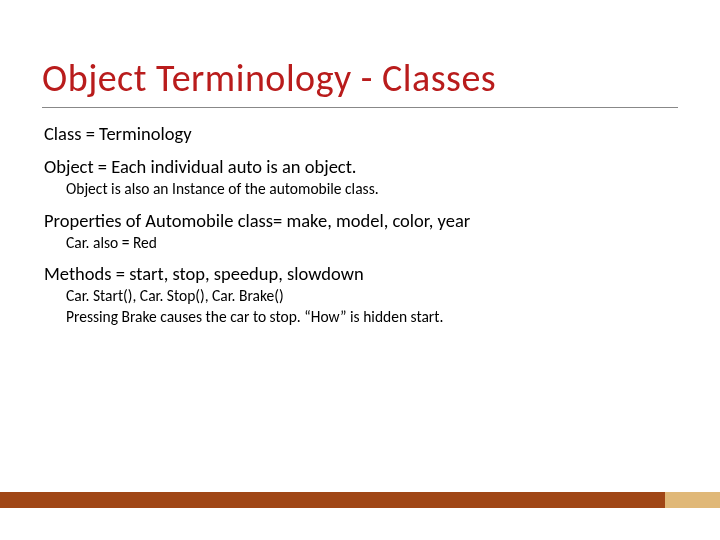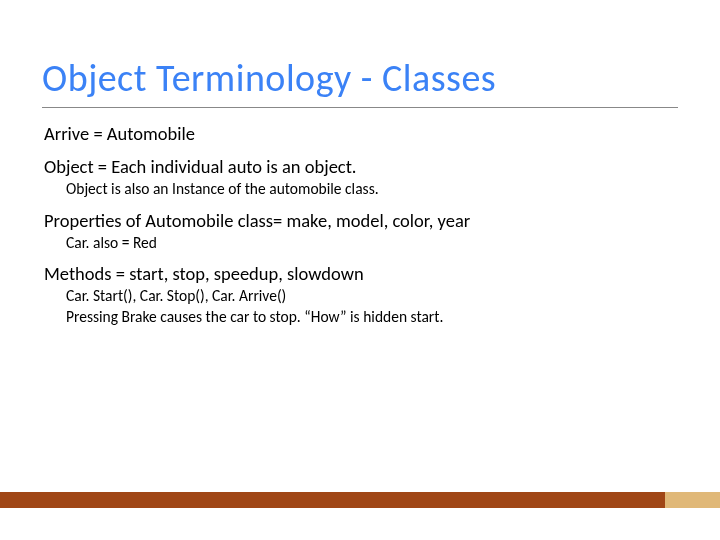--- a/index.html
+++ b/index.html
@@ -14,21 +14,21 @@
   }
   .slide {
     width: 100%;
     height: 100%;
     padding: 55px 42px 0 42px;
     position: relative;
   }
   .title {
     font-size: 38px;
     font-weight: 400;
-    color: #3b82f6;
+    color: #b91c1c;
     border-bottom: 1px solid #888;
     padding-bottom: 6px;
     margin-bottom: 14px;
     letter-spacing: 0.5px;
   }
   .content {
     padding-left: 2px;
   }
   .main-line {
     font-size: 18.5px;
@@ -64,26 +64,26 @@
     height: 16px;
     background: #e0b878;
   }
 </style>
 </head>
 <body>
 
 <div class="slide">
   <div class="title">Object Terminology - Classes</div>
   <div class="content">
-    <div class="main-line">Arrive = Automobile</div>
+    <div class="main-line">Class = Terminology</div>
     <div class="main-line">Object = Each individual auto is an object.</div>
     <div class="sub-line">Object is also an Instance of the automobile class.</div>
     <div class="main-line">Properties of Automobile class= make, model, color, year</div>
     <div class="sub-line">Car. also = Red</div>
     <div class="main-line">Methods = start, stop, speedup, slowdown</div>
-    <div class="sub-line">Car. Start(), Car. Stop(), Car. Arrive()</div>
+    <div class="sub-line">Car. Start(), Car. Stop(), Car. Brake()</div>
     <div class="sub-line">Pressing Brake causes the car to stop.  “How” is hidden start.</div>
   </div>
   <div class="footer-bar">
     <div class="bar-dark"></div>
     <div class="bar-light"></div>
   </div>
 </div>
 
 </body></html>

